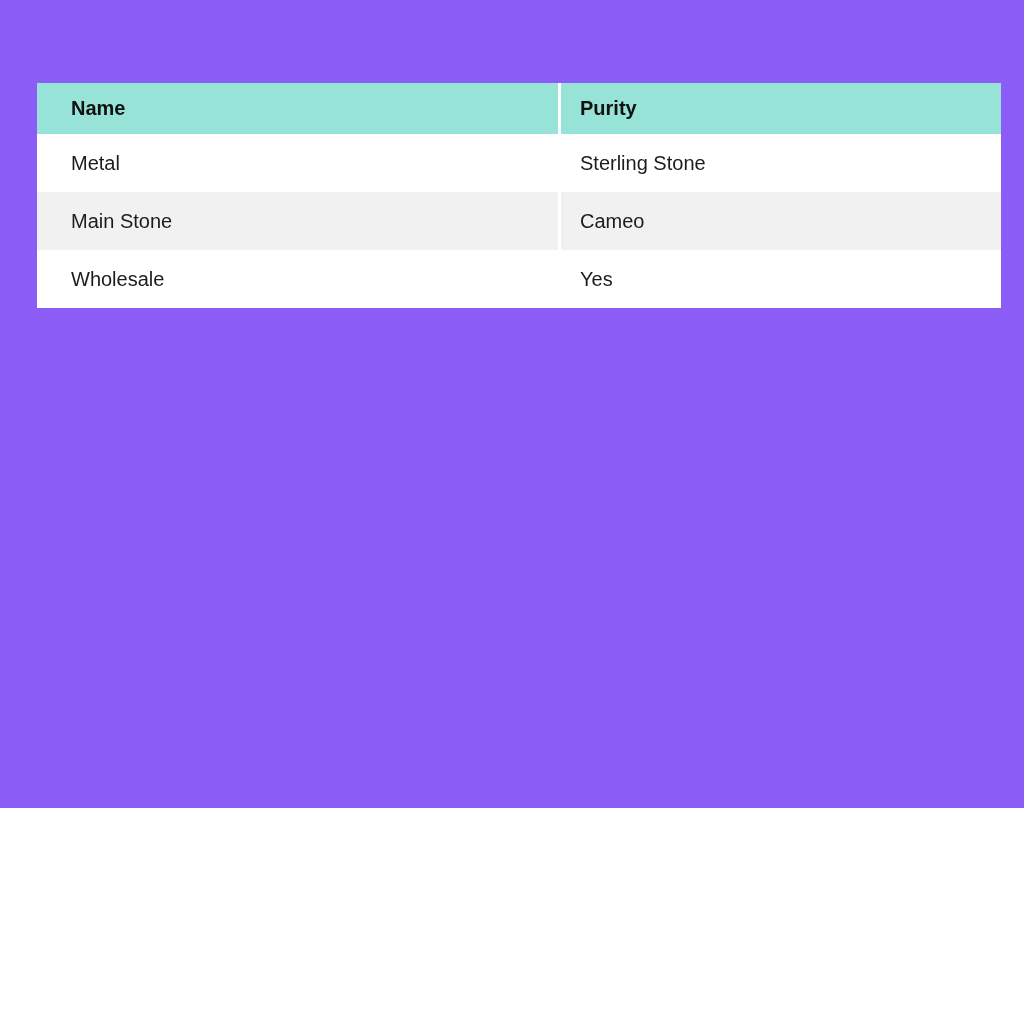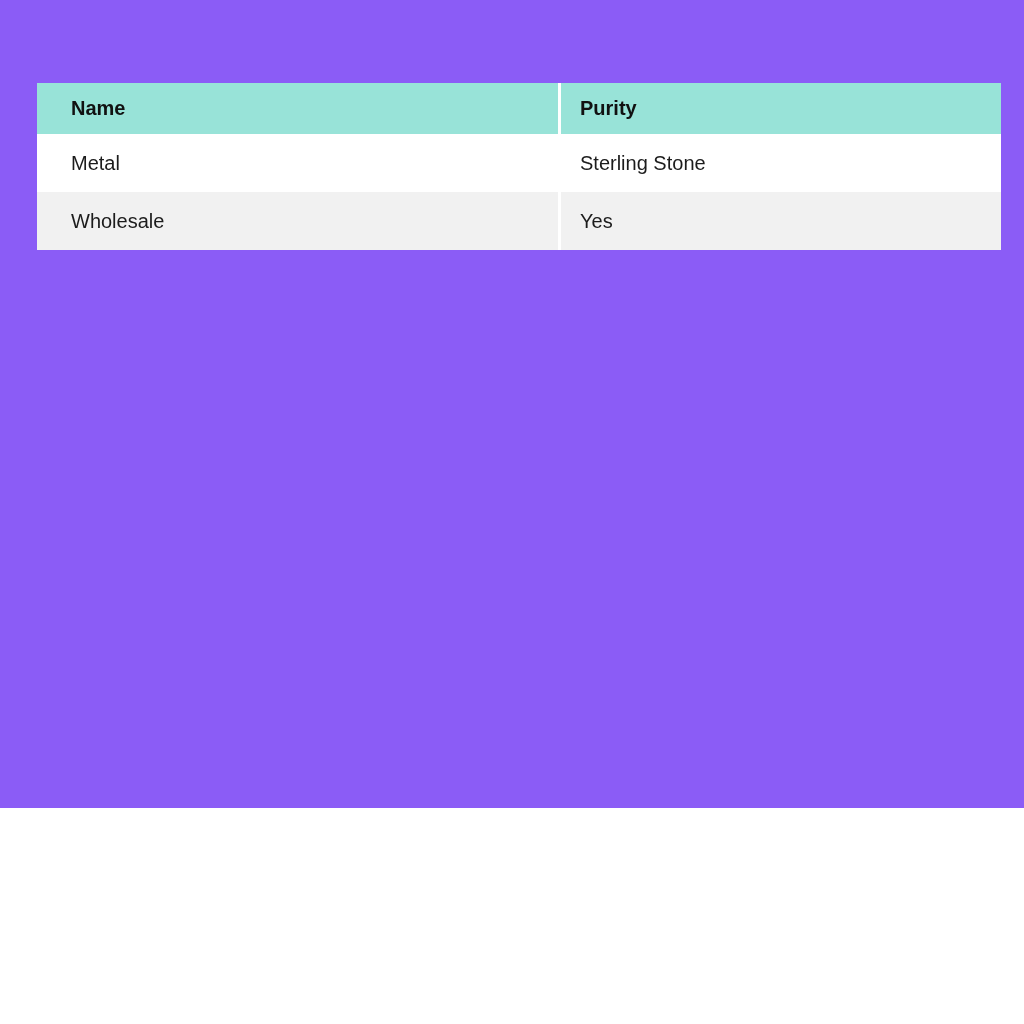--- a/index.html
+++ b/index.html
@@ -69,18 +69,22 @@
         <th>Name</th>
         <th>Purity</th>
       </tr>
     </thead>
     <tbody>
       <tr>
         <td>Metal</td>
         <td>Sterling Stone</td>
       </tr>
       <tr>
+        <td>Main Stone</td>
+        <td>Cameo</td>
+      </tr>
+      <tr>
         <td>Wholesale</td>
         <td>Yes</td>
       </tr>
     </tbody>
   </table>
 </div>
 
 </body></html>

